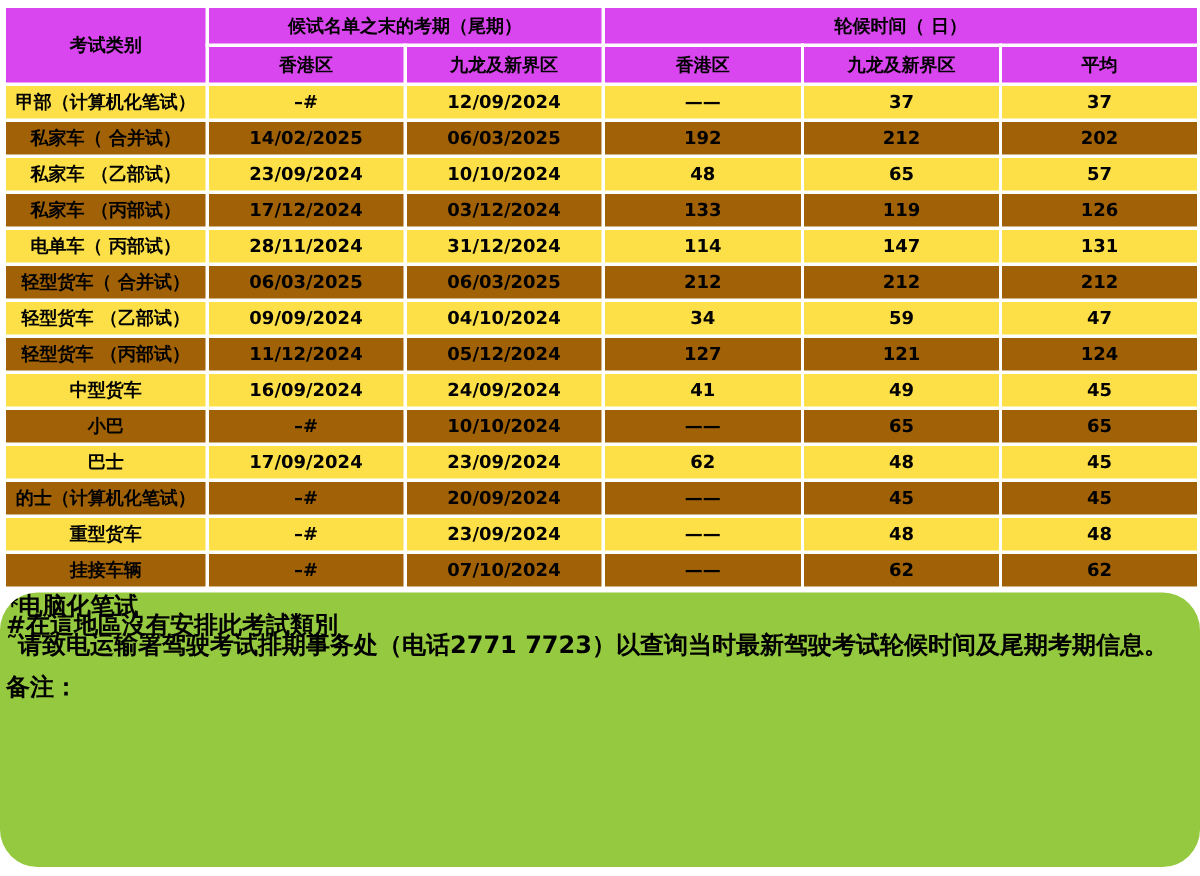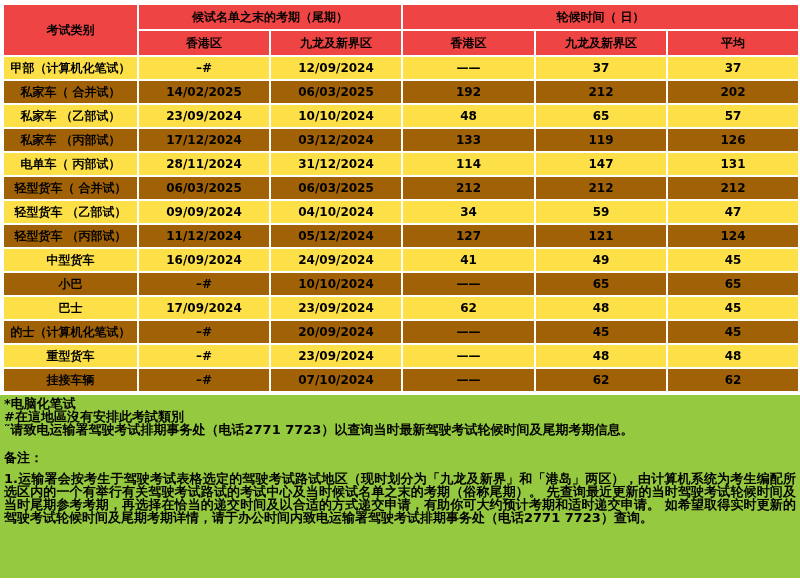--- a/index.html
+++ b/index.html
@@ -27,37 +27,38 @@
     border: 2px solid #ffffff;
     font-size: 12px;
     font-weight: bold;
     text-align: center;
     vertical-align: middle;
     padding: 2px 2px;
     line-height: 15px;
     overflow: hidden;
     white-space: nowrap;
   }
-  table.wt th { background: #ef4444; height: 20px; }
+  table.wt th { background: #d946ef; height: 20px; }
   tr.row-cream td { background: #fde047; height: 18px; }
   tr.row-green td { background: #a16207; height: 18px; }
   col.c0 { width: 135px; }
   col.c1 { width: 132px; }
   col.c2 { width: 132px; }
   col.c3 { width: 133px; }
   col.c4 { width: 132px; }
   col.c5 { width: 132px; }
   .green-area {
     flex: 1 1 auto;
     background: #95c93f;
     margin: 2px 0 6px 0;
     padding: 2px 4px 0 4px;
     overflow: hidden;
-    font-size: 13px;
+    font-size: 16px;
     line-height: 13px;
+    border-radius: 25px;
   }
   .green-area p { margin: 0; }
   .footnote { margin: 0; }
   .remarks-title { margin-top: 15px !important; }
   .remark { margin-top: 8px !important; text-align: justify; }
   .remark:first-of-type { margin-top: 0; }
   .underline { text-decoration: underline; }
 </style>
 </head>
 <body>
@@ -202,17 +203,16 @@
         </tr>
       </tbody>
   </table>
 
   <div class="green-area">
     <p class="footnote">*电脑化笔试</p>
     <p class="footnote">#在這地區沒有安排此考試類別</p>
     <p class="footnote">˜请致电运输署驾驶考试排期事务处（电话2771 7723）以查询当时最新驾驶考试轮候时间及尾期考期信息。</p>
 
     <p class="remarks-title">备注：</p>
-    <p class="remark">1.运输署会按考生于驾驶考试表格选定的驾驶考试路试地区（现时划分为「九龙及新界」和「港岛」两区），由计算机系统为考生编配所选区内的一个有举行有关驾驶考试路试的考试中心及当时候试名单之末的考期（俗称尾期）。 先查询最近更新的当时驾驶考试轮候时间及当时尾期参考考期，再选择在恰当的递交时间及以合适的方式递交申请，有助你可大约预计考期和适时递交申请。 如希望取得实时更新的驾驶考试轮候时间及尾期考期详情，请于办公时间内致电运输署驾驶考试排期事务处（电话2771 7723）查询。</p>
 
   </div>
 
 </div>
 
 </body></html>

